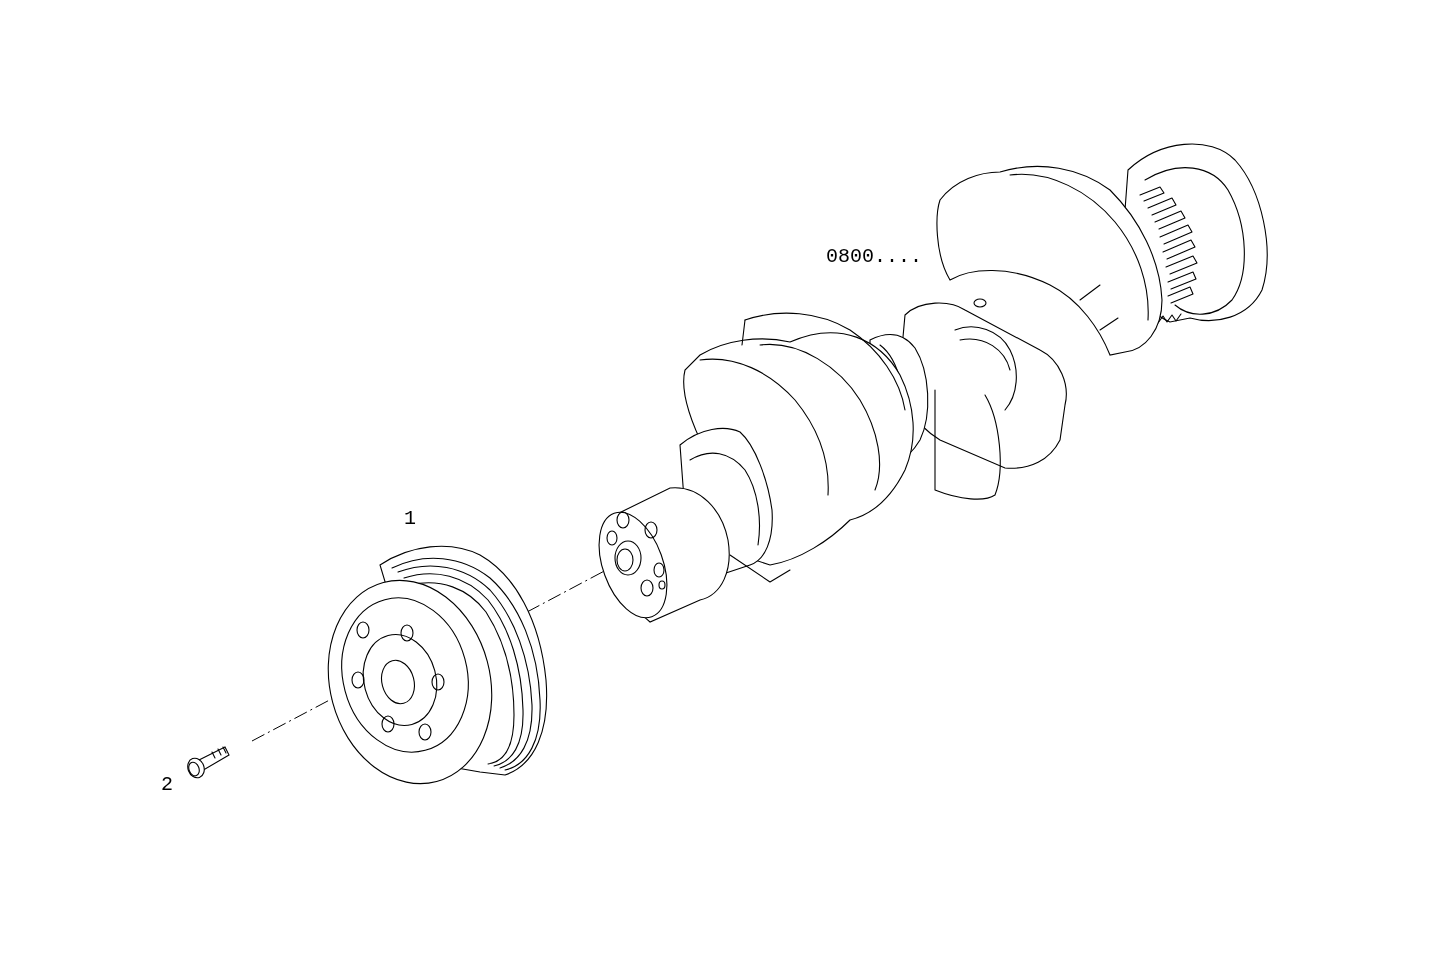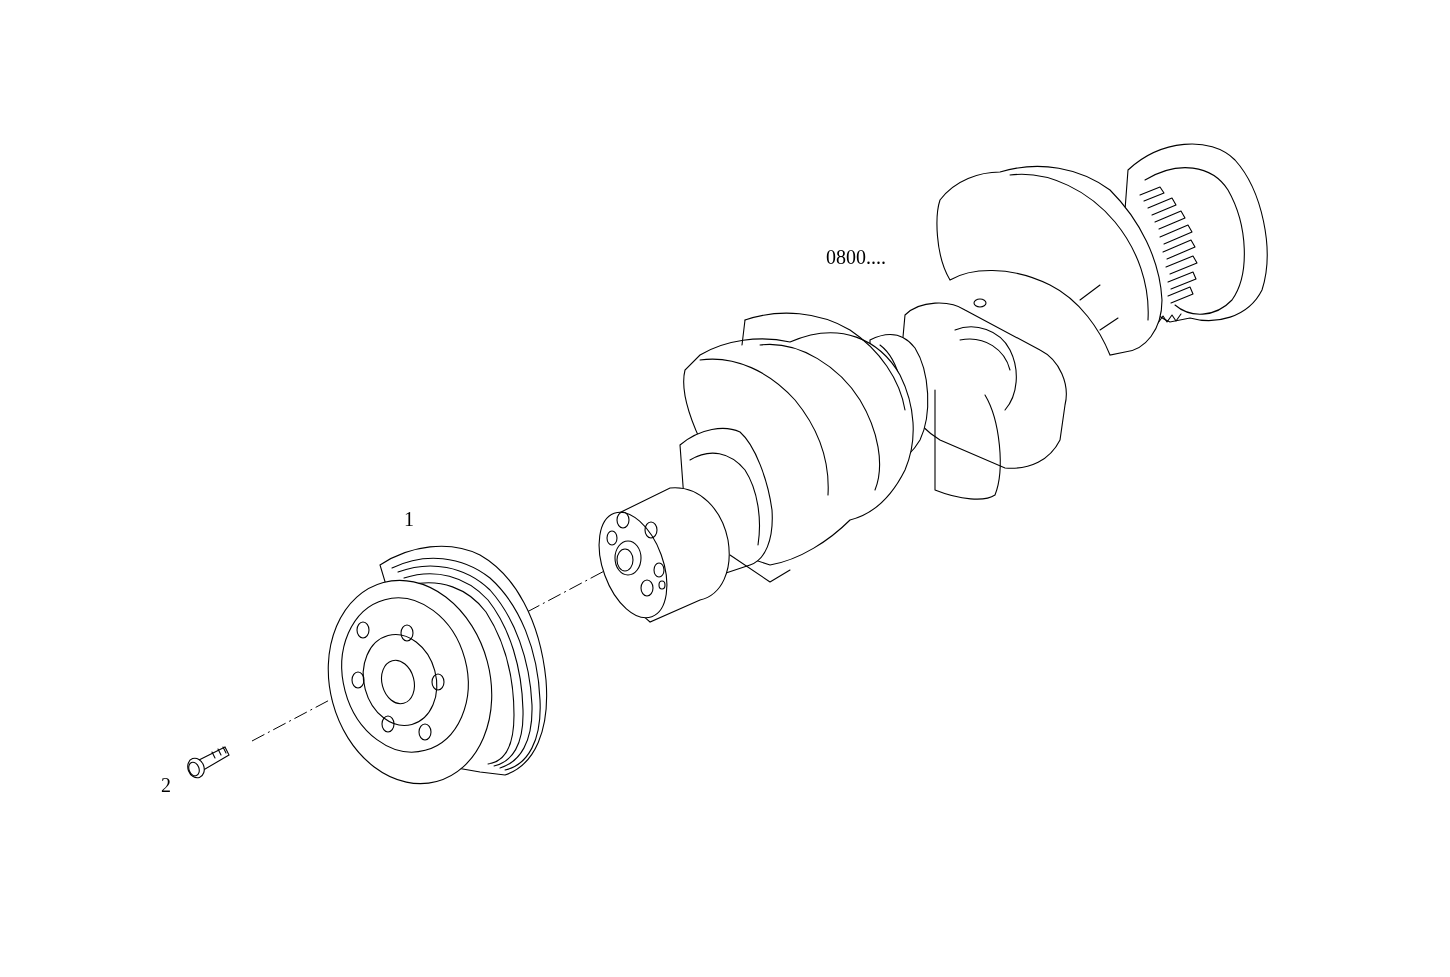--- a/index.html
+++ b/index.html
@@ -1,18 +1,18 @@
 <!DOCTYPE html>
 <html><head>
   <meta charset="utf-8">
   <style>
     html, body { margin: 0; padding: 0; background: #ffffff; }
     body { width: 1450px; height: 977px; position: relative; overflow: hidden; font-family: "Liberation Sans", sans-serif; }
     #diagram { position: absolute; left: 0; top: 0; width: 1450px; height: 977px; }
-    .label { position: absolute; font-family: Liberation Serif, serif; font-size: 20px; color: #000; line-height: 1; white-space: nowrap; }
+    .label { position: absolute; font-family: Liberation Mono, monospace; font-size: 20px; color: #000; line-height: 1; white-space: nowrap; }
     svg .ln { fill: none; stroke: #000; stroke-width: 1.1; stroke-linejoin: round; stroke-linecap: round; }
     svg .thk { stroke-width: 2; }
     svg .fillw { fill: #fff; stroke: #000; stroke-width: 1.1; }
     svg .dash { fill: none; stroke: #000; stroke-width: 1; stroke-dasharray: 14 4 2 4; }
   </style>
 </head>
 <body>
 
 <div id="diagram">
   <svg width="1450" height="977" viewBox="0 0 1450 977" xmlns="http://www.w3.org/2000/svg">

